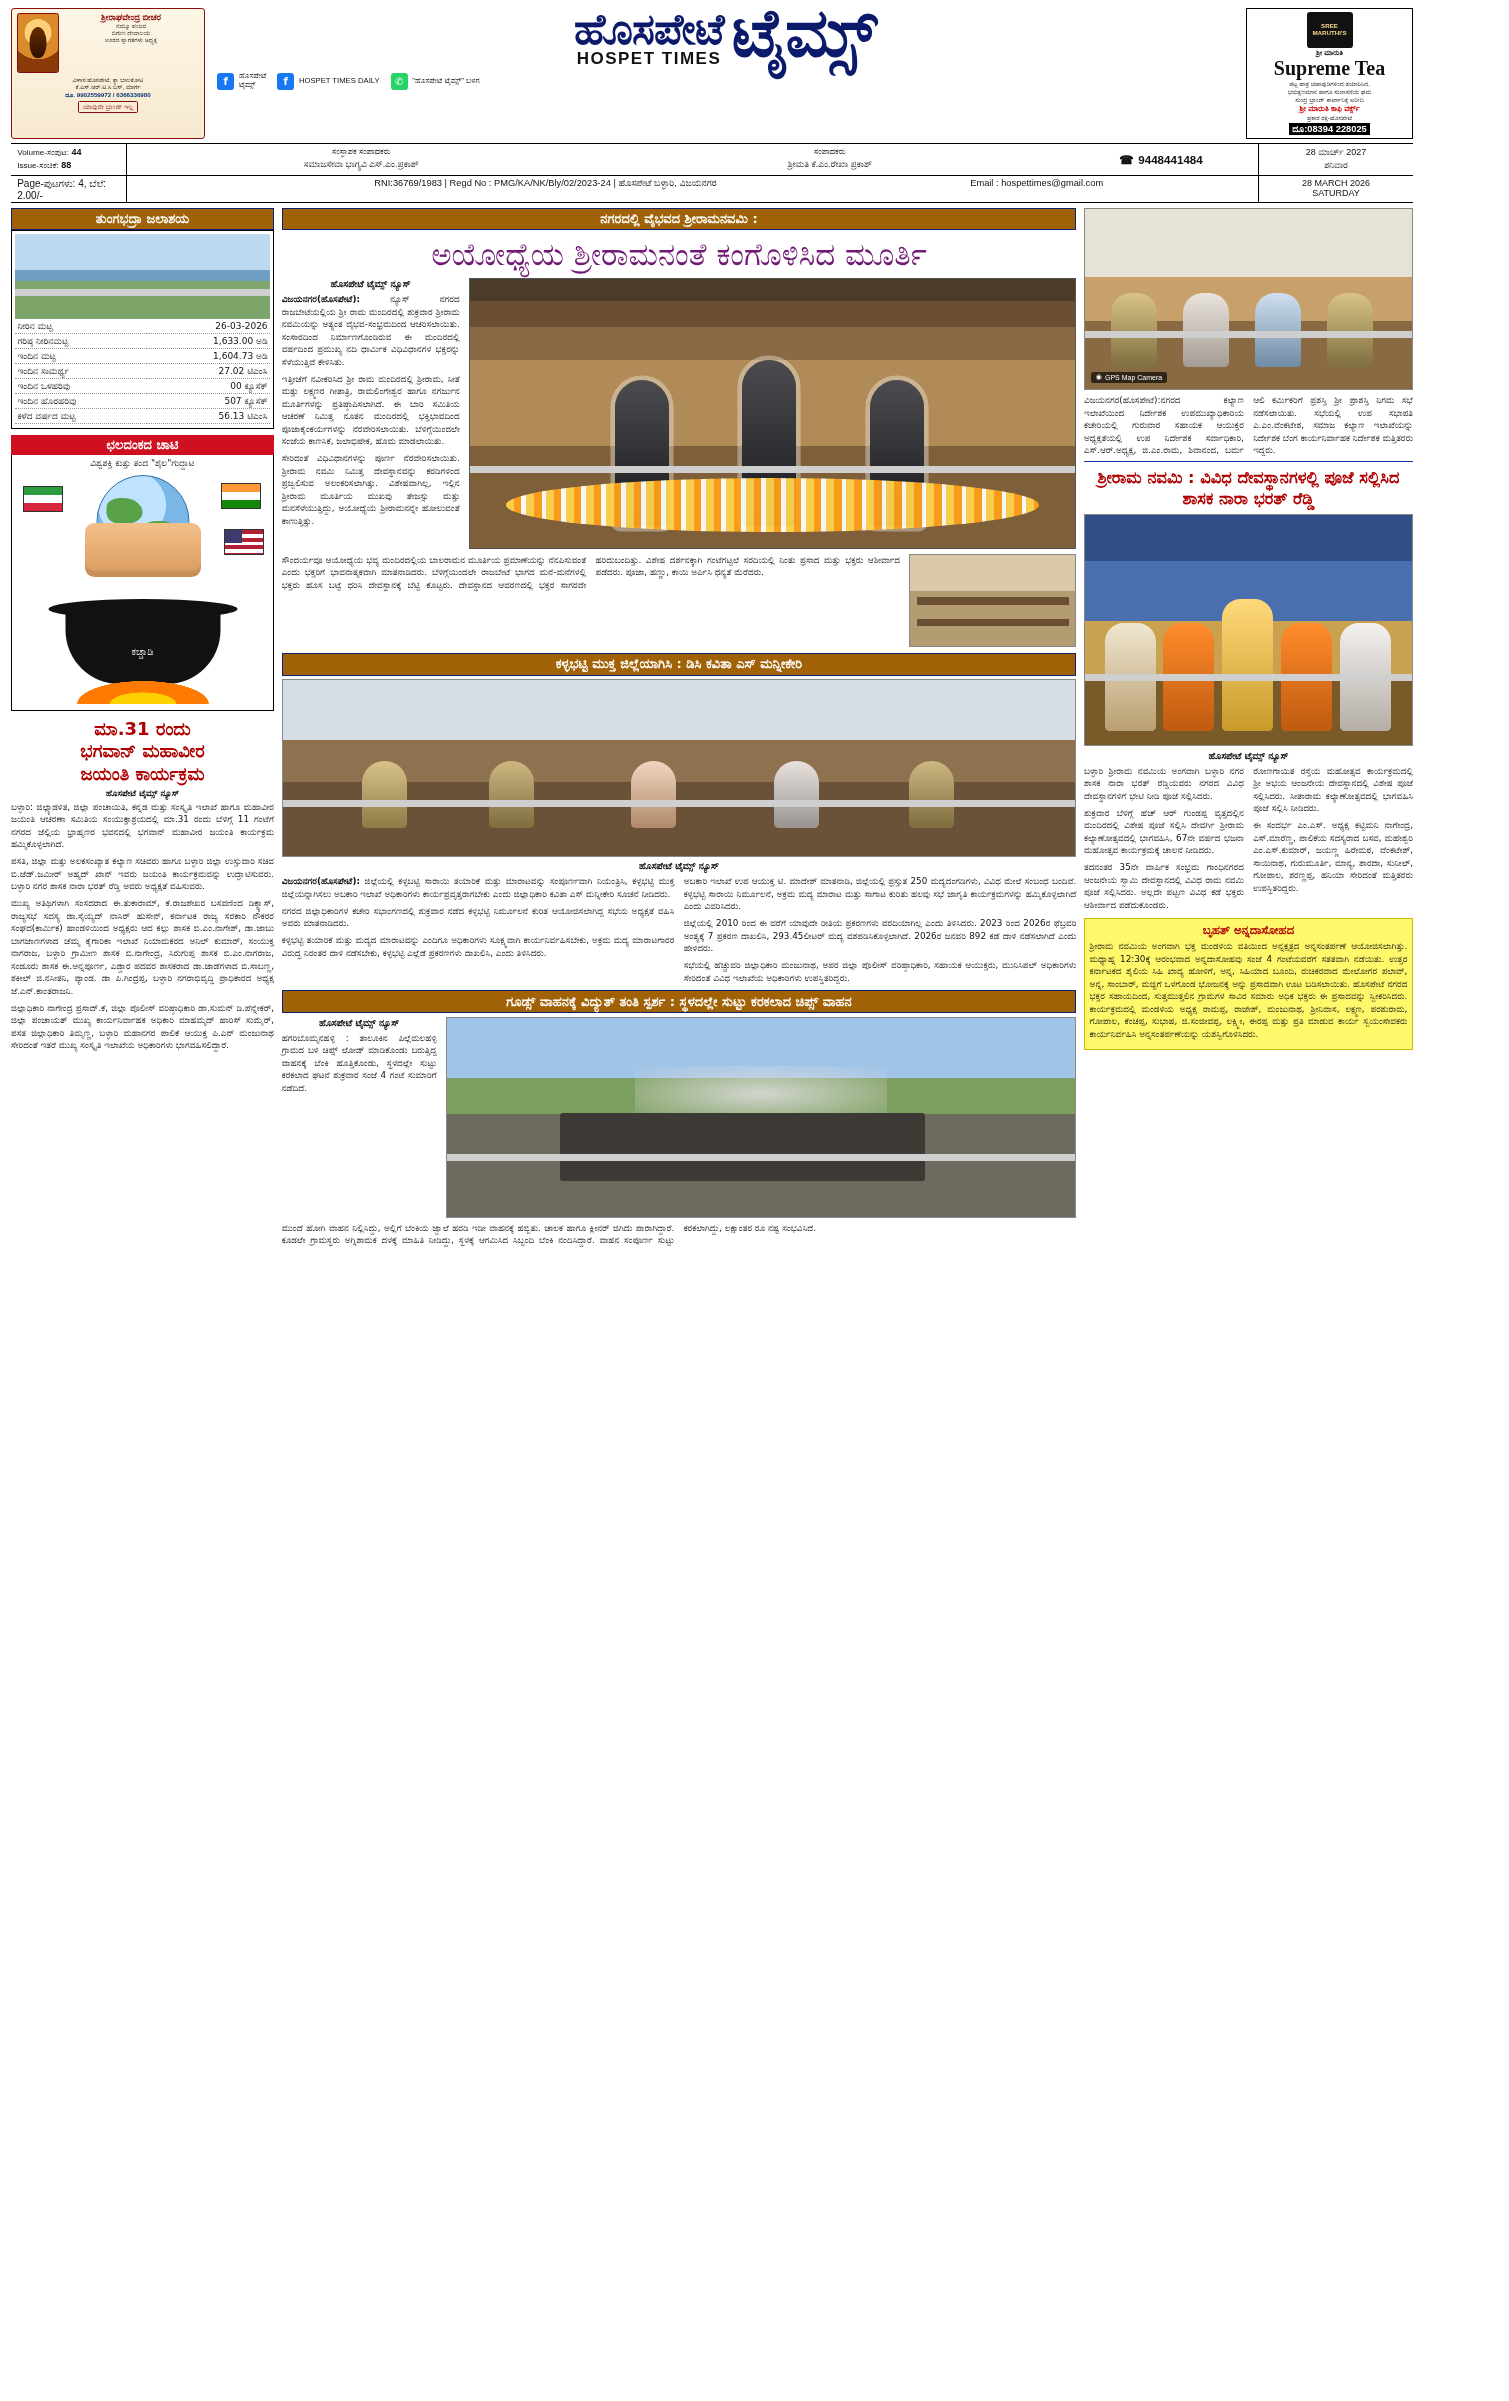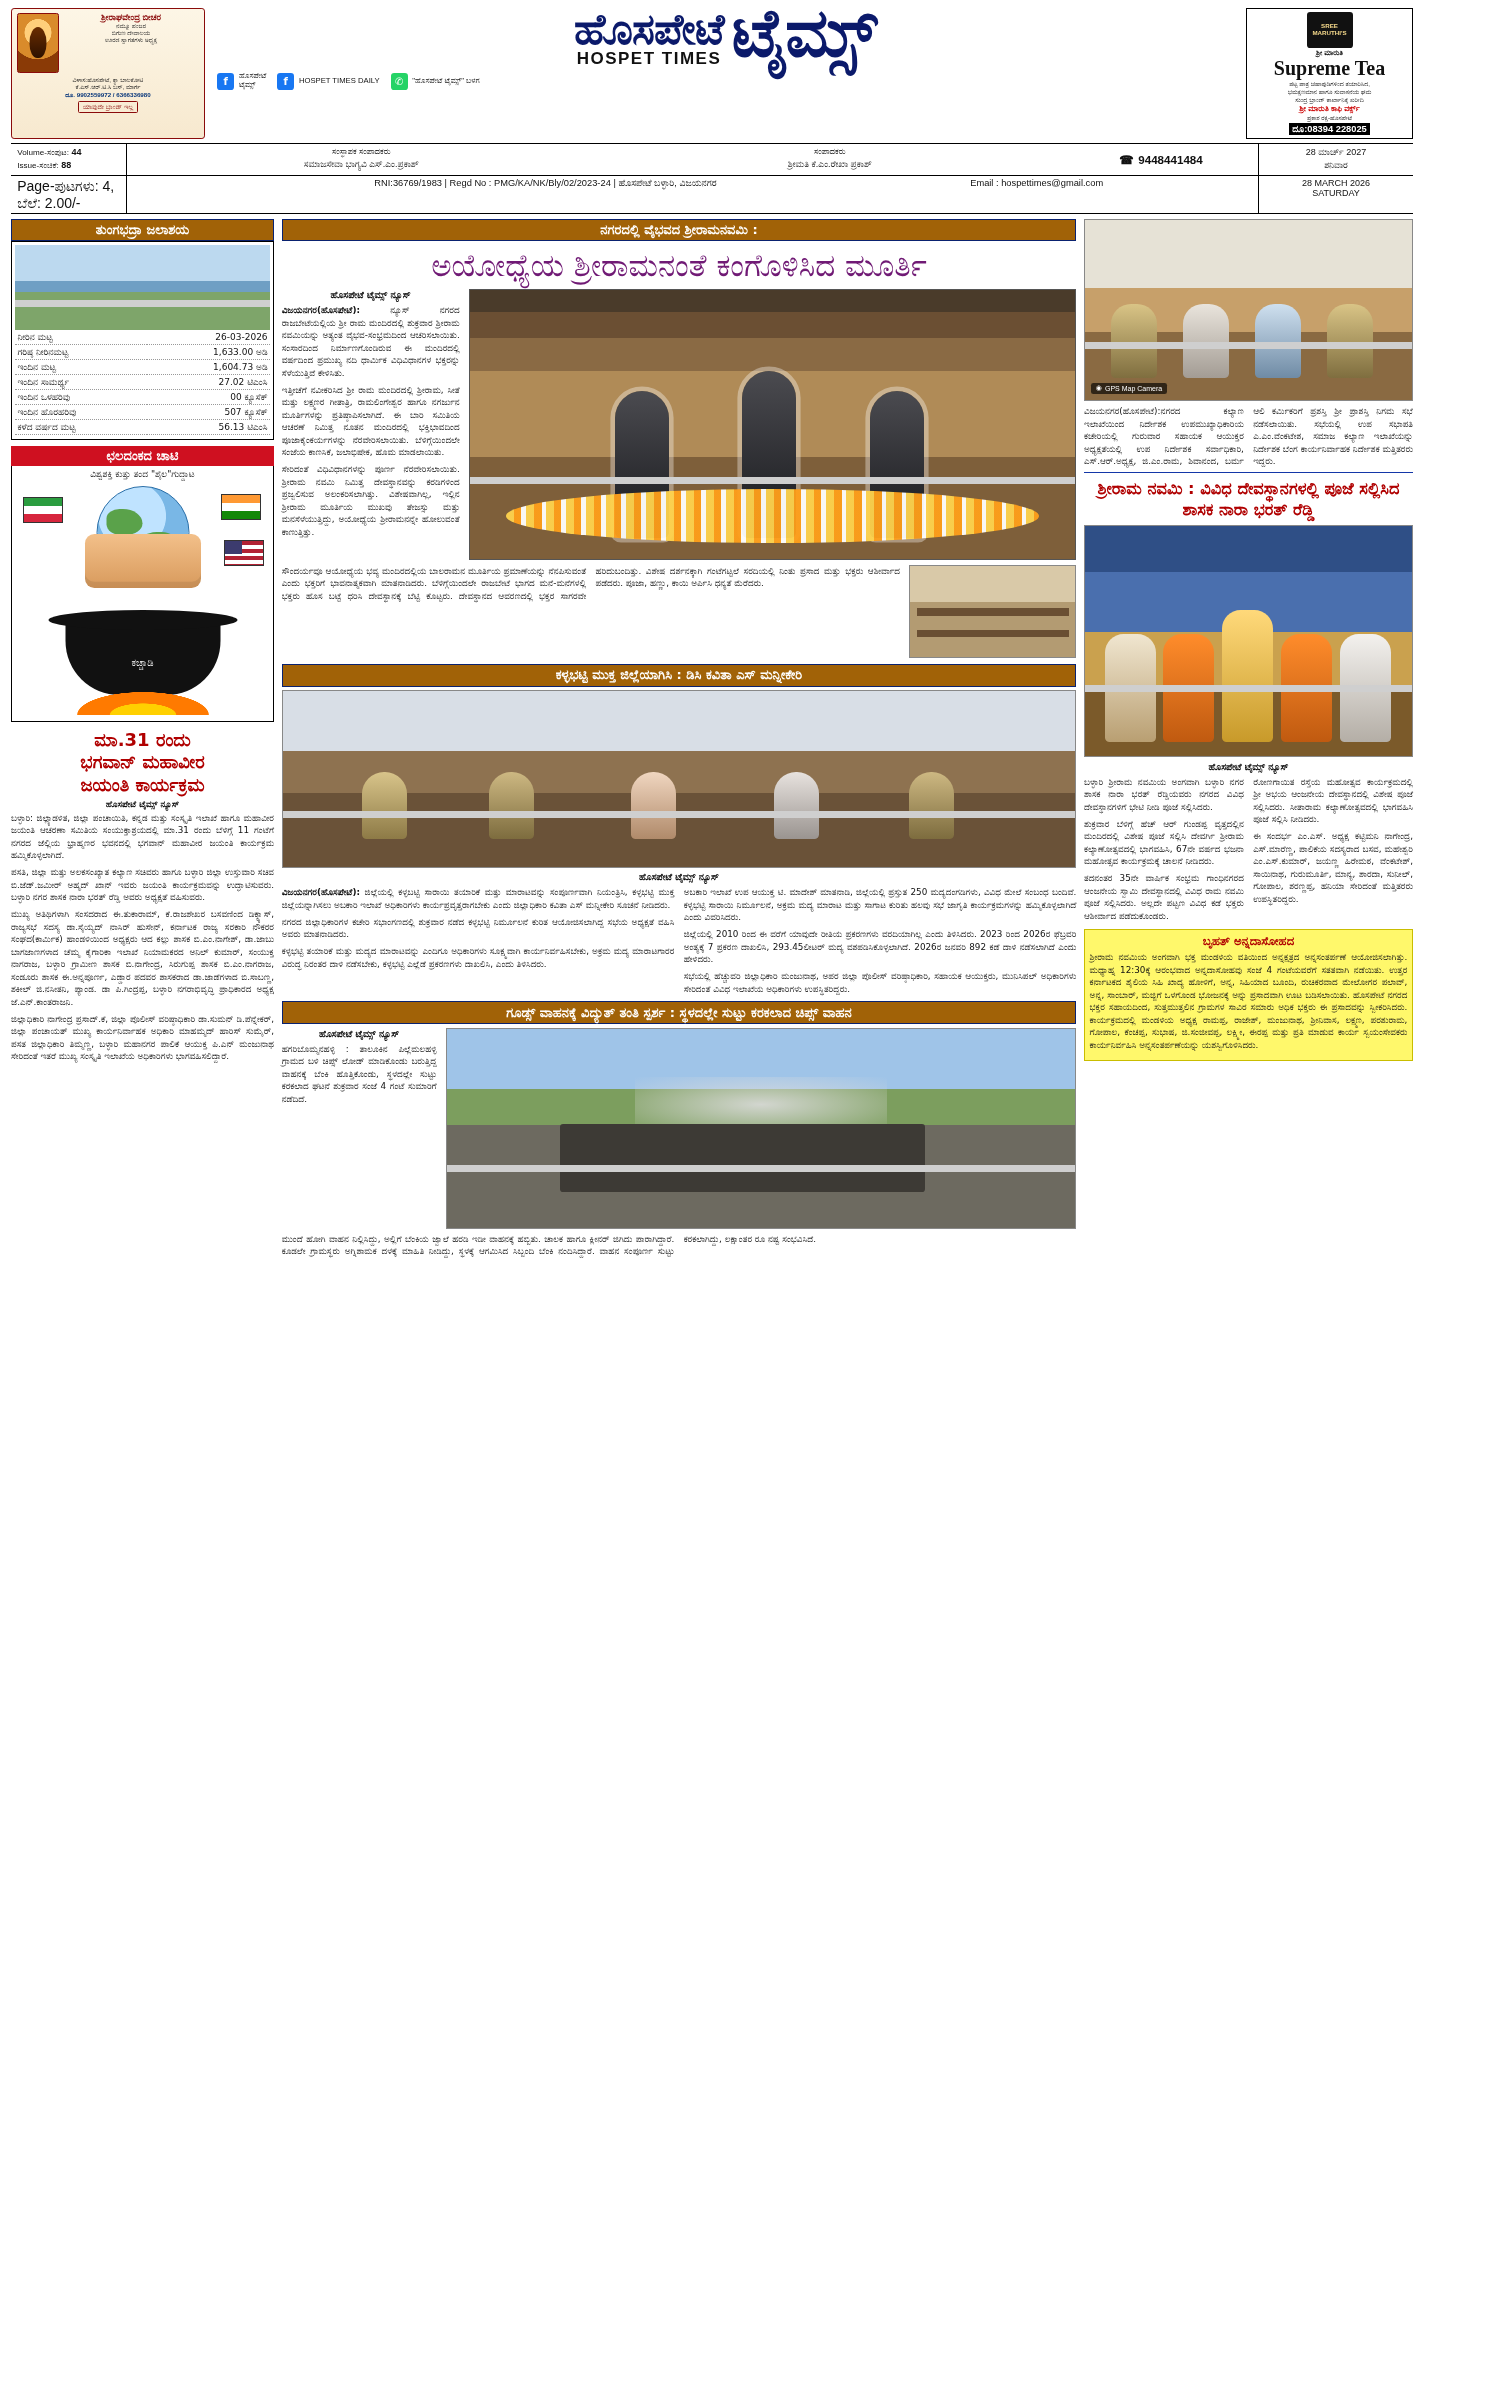--- a/index.html
+++ b/index.html
@@ -77,21 +77,21 @@
   
   .infobar { display:flex; align-items:stretch; border-top:1.5px solid #000; border-bottom:0.8px solid #000; margin-top:3.1px; }
   .ib-col { padding:2.3px 6.2px; font-size:9px; line-height:1.5; }
   .ib-vol { width:116px; border-right:0.8px solid #000; }
   .ib-ed { flex:1; text-align:center; }
   .ib-ed2 { flex:1; text-align:center; }
   .ib-ph { width:194px; text-align:center; font-weight:bold; font-size:11.6px; display:flex; align-items:center; justify-content:center; gap:4.6px;}
   .ib-date { width:155px; border-left:0.8px solid #000; text-align:center; }
   .ib-label { font-size:8.1px; }
   .infobar2 { display:flex; border-bottom:1.5px solid #000; }
-  .ib2-l { width:116px; font-size:14px; padding:1.5px 6.2px; border-right:0.8px solid #000; }
+  .ib2-l { width:116px; font-size:10px; padding:1.5px 6.2px; border-right:0.8px solid #000; }
   .ib2-c { flex:1; font-size:9.3px; padding:1.5px 6.2px; text-align:center; }
   .ib2-r { width:294px; font-size:9.3px; padding:1.5px 6.2px; }
   .ib2-rr { width:155px; font-size:9px; padding:1.5px 6.2px; border-left:0.8px solid #000; text-align:center;}
 
   
   .grid { display:flex; gap:7.7px; margin-top:4.6px; }
   .col-left { width:263px; }
   .col-mid  { flex:1; }
   .col-right{ width:329px; }
 

